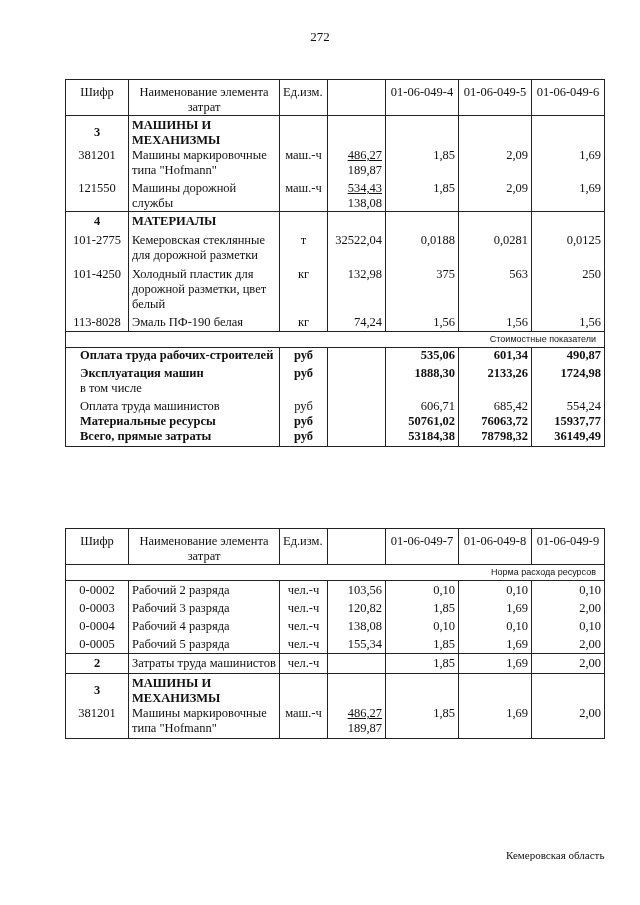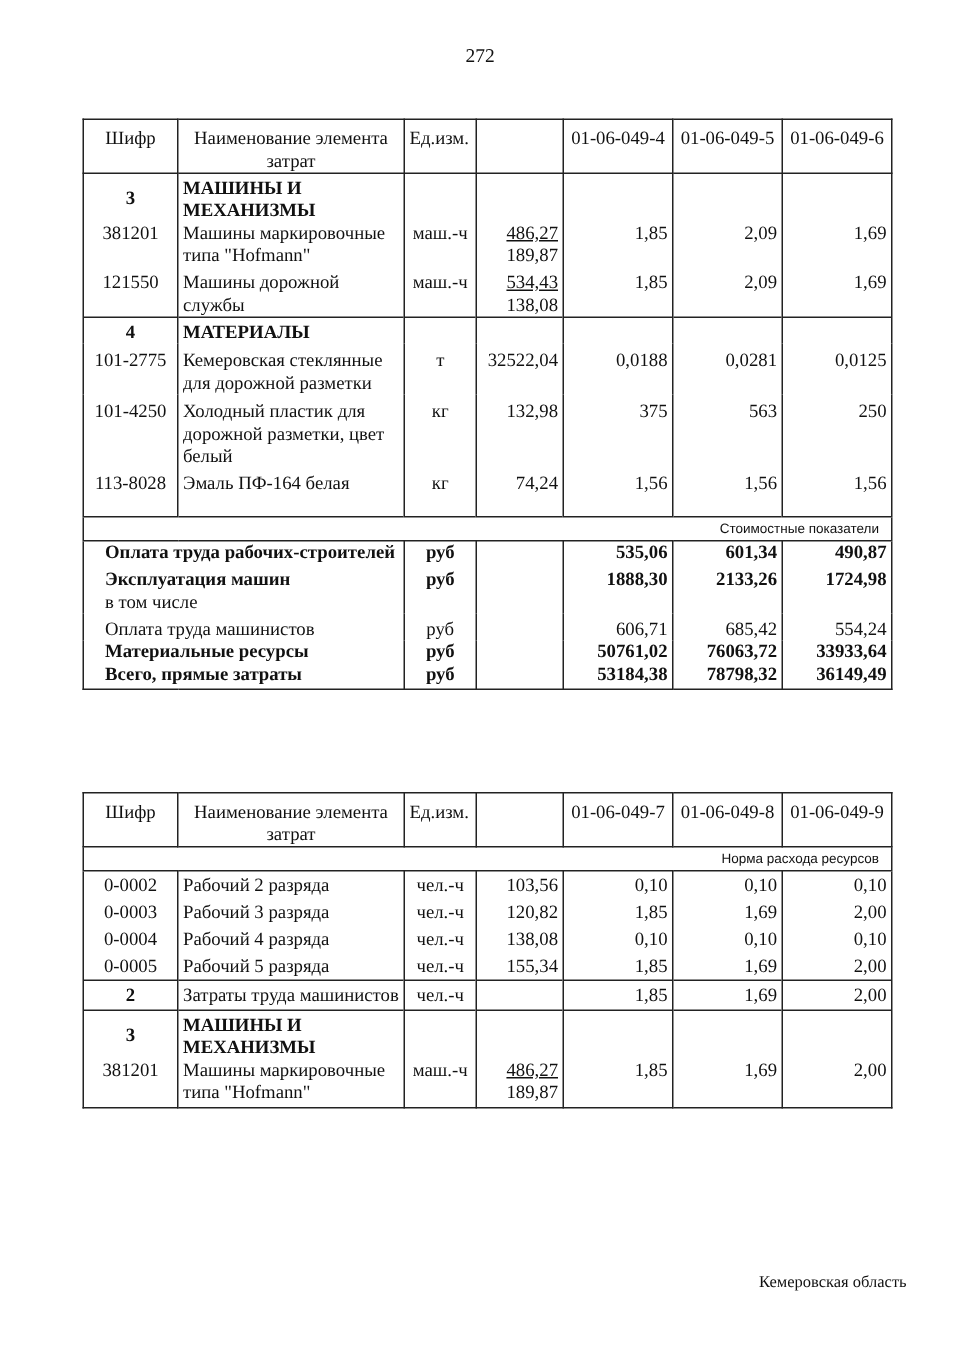--- a/index.html
+++ b/index.html
@@ -1,19 +1,19 @@
 <!DOCTYPE html>
 <html><head>
 <meta charset="utf-8">
 <style>
   html, body { margin:0; padding:0; background:#ffffff; }
   body { width:640px; height:905px; position:relative; font-family:"Liberation Serif", serif; color:#111; font-size:12.5px; }
   .page-num { position:absolute; top:29px; left:0; width:640px; text-align:center; font-size:13px; }
   .footer { position:absolute; top:849px; left:506px; font-size:11px; }
-  table.grid { position:absolute; left:55px; border-collapse:collapse; table-layout:fixed; }
+  table.grid { position:absolute; left:65px; border-collapse:collapse; table-layout:fixed; }
   table.grid td { border-left:1px solid #222; border-right:1px solid #222; padding:0 3px; vertical-align:top; line-height:15px; }
   table.grid tr.hdr td { border-top:1px solid #222; border-bottom:1px solid #222; padding-top:5px; height:30px; }
   table.grid tr.sep td { border-top:1px solid #222; }
   table.grid tr.last td { border-bottom:1px solid #222; }
   .c { text-align:center; }
   .r { text-align:right; }
   .b { font-weight:bold; }
   .u { text-decoration:underline; }
   .band td { border-top:1px solid #222; height:14px; font-family:"Liberation Sans", sans-serif; font-size:9px; text-align:right; padding-right:8px !important; line-height:14px; }
   #t1 { top:79px; }
@@ -100,22 +100,22 @@
   <tr>
     <td class="c" style="padding-top:4px">101-4250</td>
     <td style="padding-top:4px">Холодный пластик для дорожной разметки, цвет белый</td>
     <td class="c" style="padding-top:4px">кг</td>
     <td class="r" style="padding-top:4px">132,98</td>
     <td class="r" style="padding-top:4px">375</td>
     <td class="r" style="padding-top:4px">563</td>
     <td class="r" style="padding-top:4px">250</td>
   </tr>
   <tr>
-    <td class="c" style="padding-top:3px;padding-bottom:14px">113-8028</td>
-    <td style="padding-top:3px">Эмаль ПФ-164 белая</td>
+    <td class="c" style="padding-top:3px;padding-bottom:1px">113-8028</td>
+    <td style="padding-top:3px">Эмаль ПФ-190 белая</td>
     <td class="c" style="padding-top:3px">кг</td>
     <td class="r" style="padding-top:3px">74,24</td>
     <td class="r" style="padding-top:3px">1,56</td>
     <td class="r" style="padding-top:3px">1,56</td>
     <td class="r" style="padding-top:3px">1,56</td>
   </tr>
   <tr class="band">
     <td colspan="7">Стоимостные показатели</td>
   </tr>
   <tr class="sep cost">
@@ -149,21 +149,21 @@
     <td class="r" style="padding-top:3px">606,71</td>
     <td class="r" style="padding-top:3px">685,42</td>
     <td class="r" style="padding-top:3px">554,24</td>
   </tr>
   <tr class="cost">
     <td colspan="2" class="b nm">Материальные ресурсы</td>
     <td class="b c">руб</td>
     <td></td>
     <td class="b r">50761,02</td>
     <td class="b r">76063,72</td>
-    <td class="b r">33933,64</td>
+    <td class="b r">15937,77</td>
   </tr>
   <tr class="cost last">
     <td colspan="2" class="b nm" style="padding-bottom:2px">Всего, прямые затраты</td>
     <td class="b c">руб</td>
     <td></td>
     <td class="b r">53184,38</td>
     <td class="b r">78798,32</td>
     <td class="b r">36149,49</td>
   </tr>
 </tbody>

